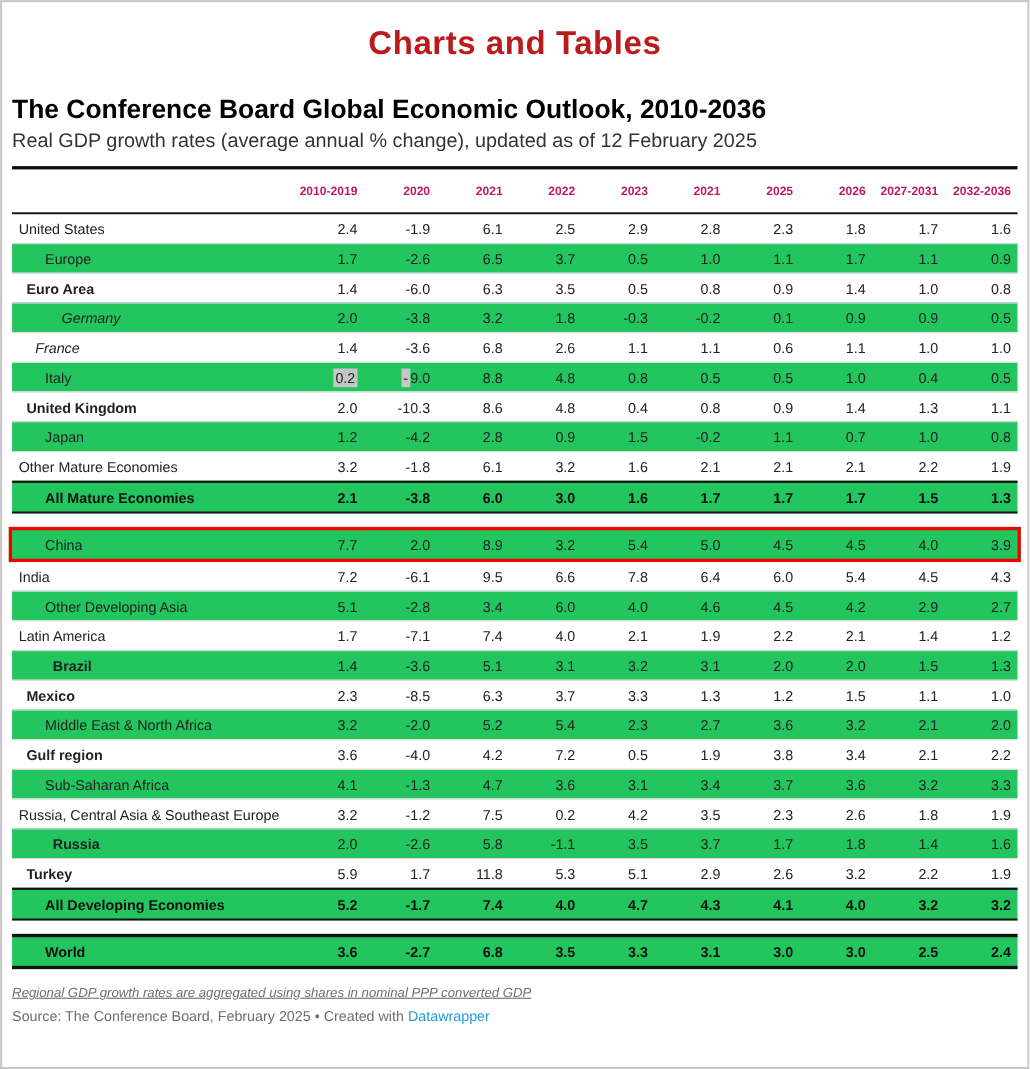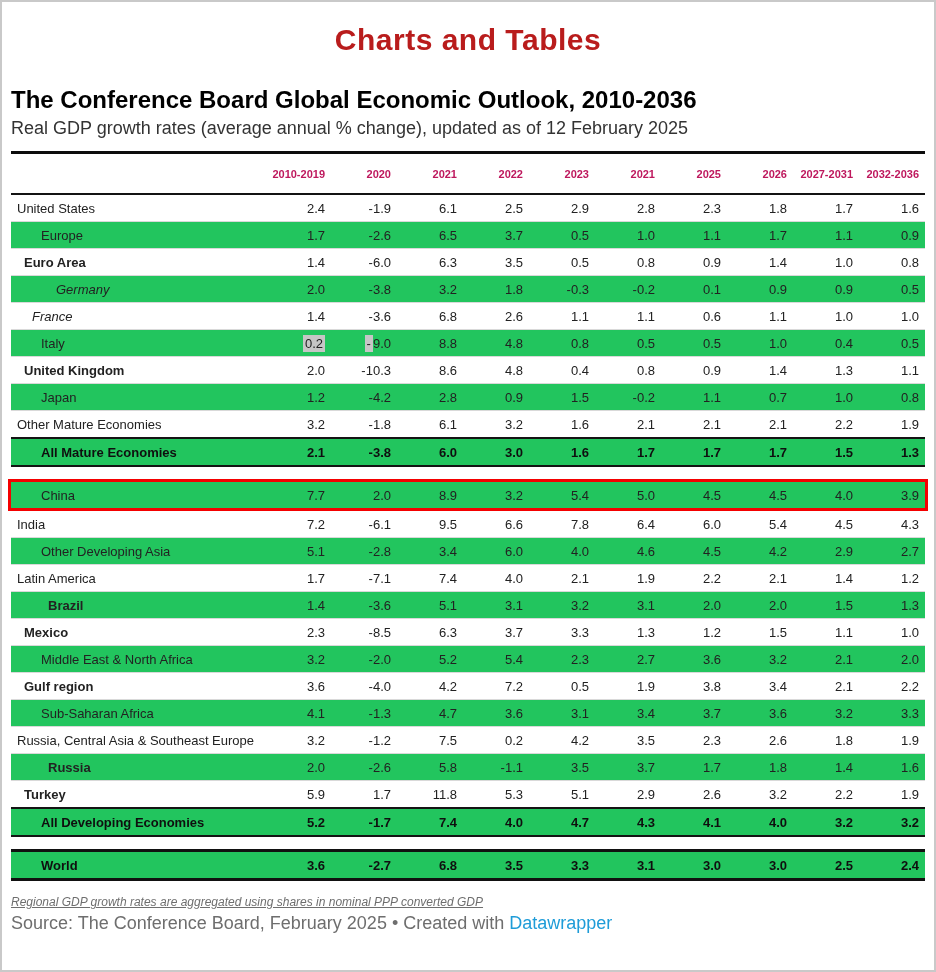--- a/index.html
+++ b/index.html
@@ -89,21 +89,21 @@
   .notes {
     margin-top: 14px;
     font-size: 12px;
     line-height: 14px;
     font-style: italic;
     color: #6e6e6e;
     text-decoration: underline;
   }
   .source {
     margin-top: 7px;
-    font-size: 18px;
+    font-size: 13px;
     line-height: 15px;
     color: #6e6e6e;
   }
   .source a { color: #1e9cd8; text-decoration: none; cursor: pointer; }
 </style>
 </head>
 <body>
 
 <div class="card">
   <h1 class="page-title">Charts and Tables</h1>

